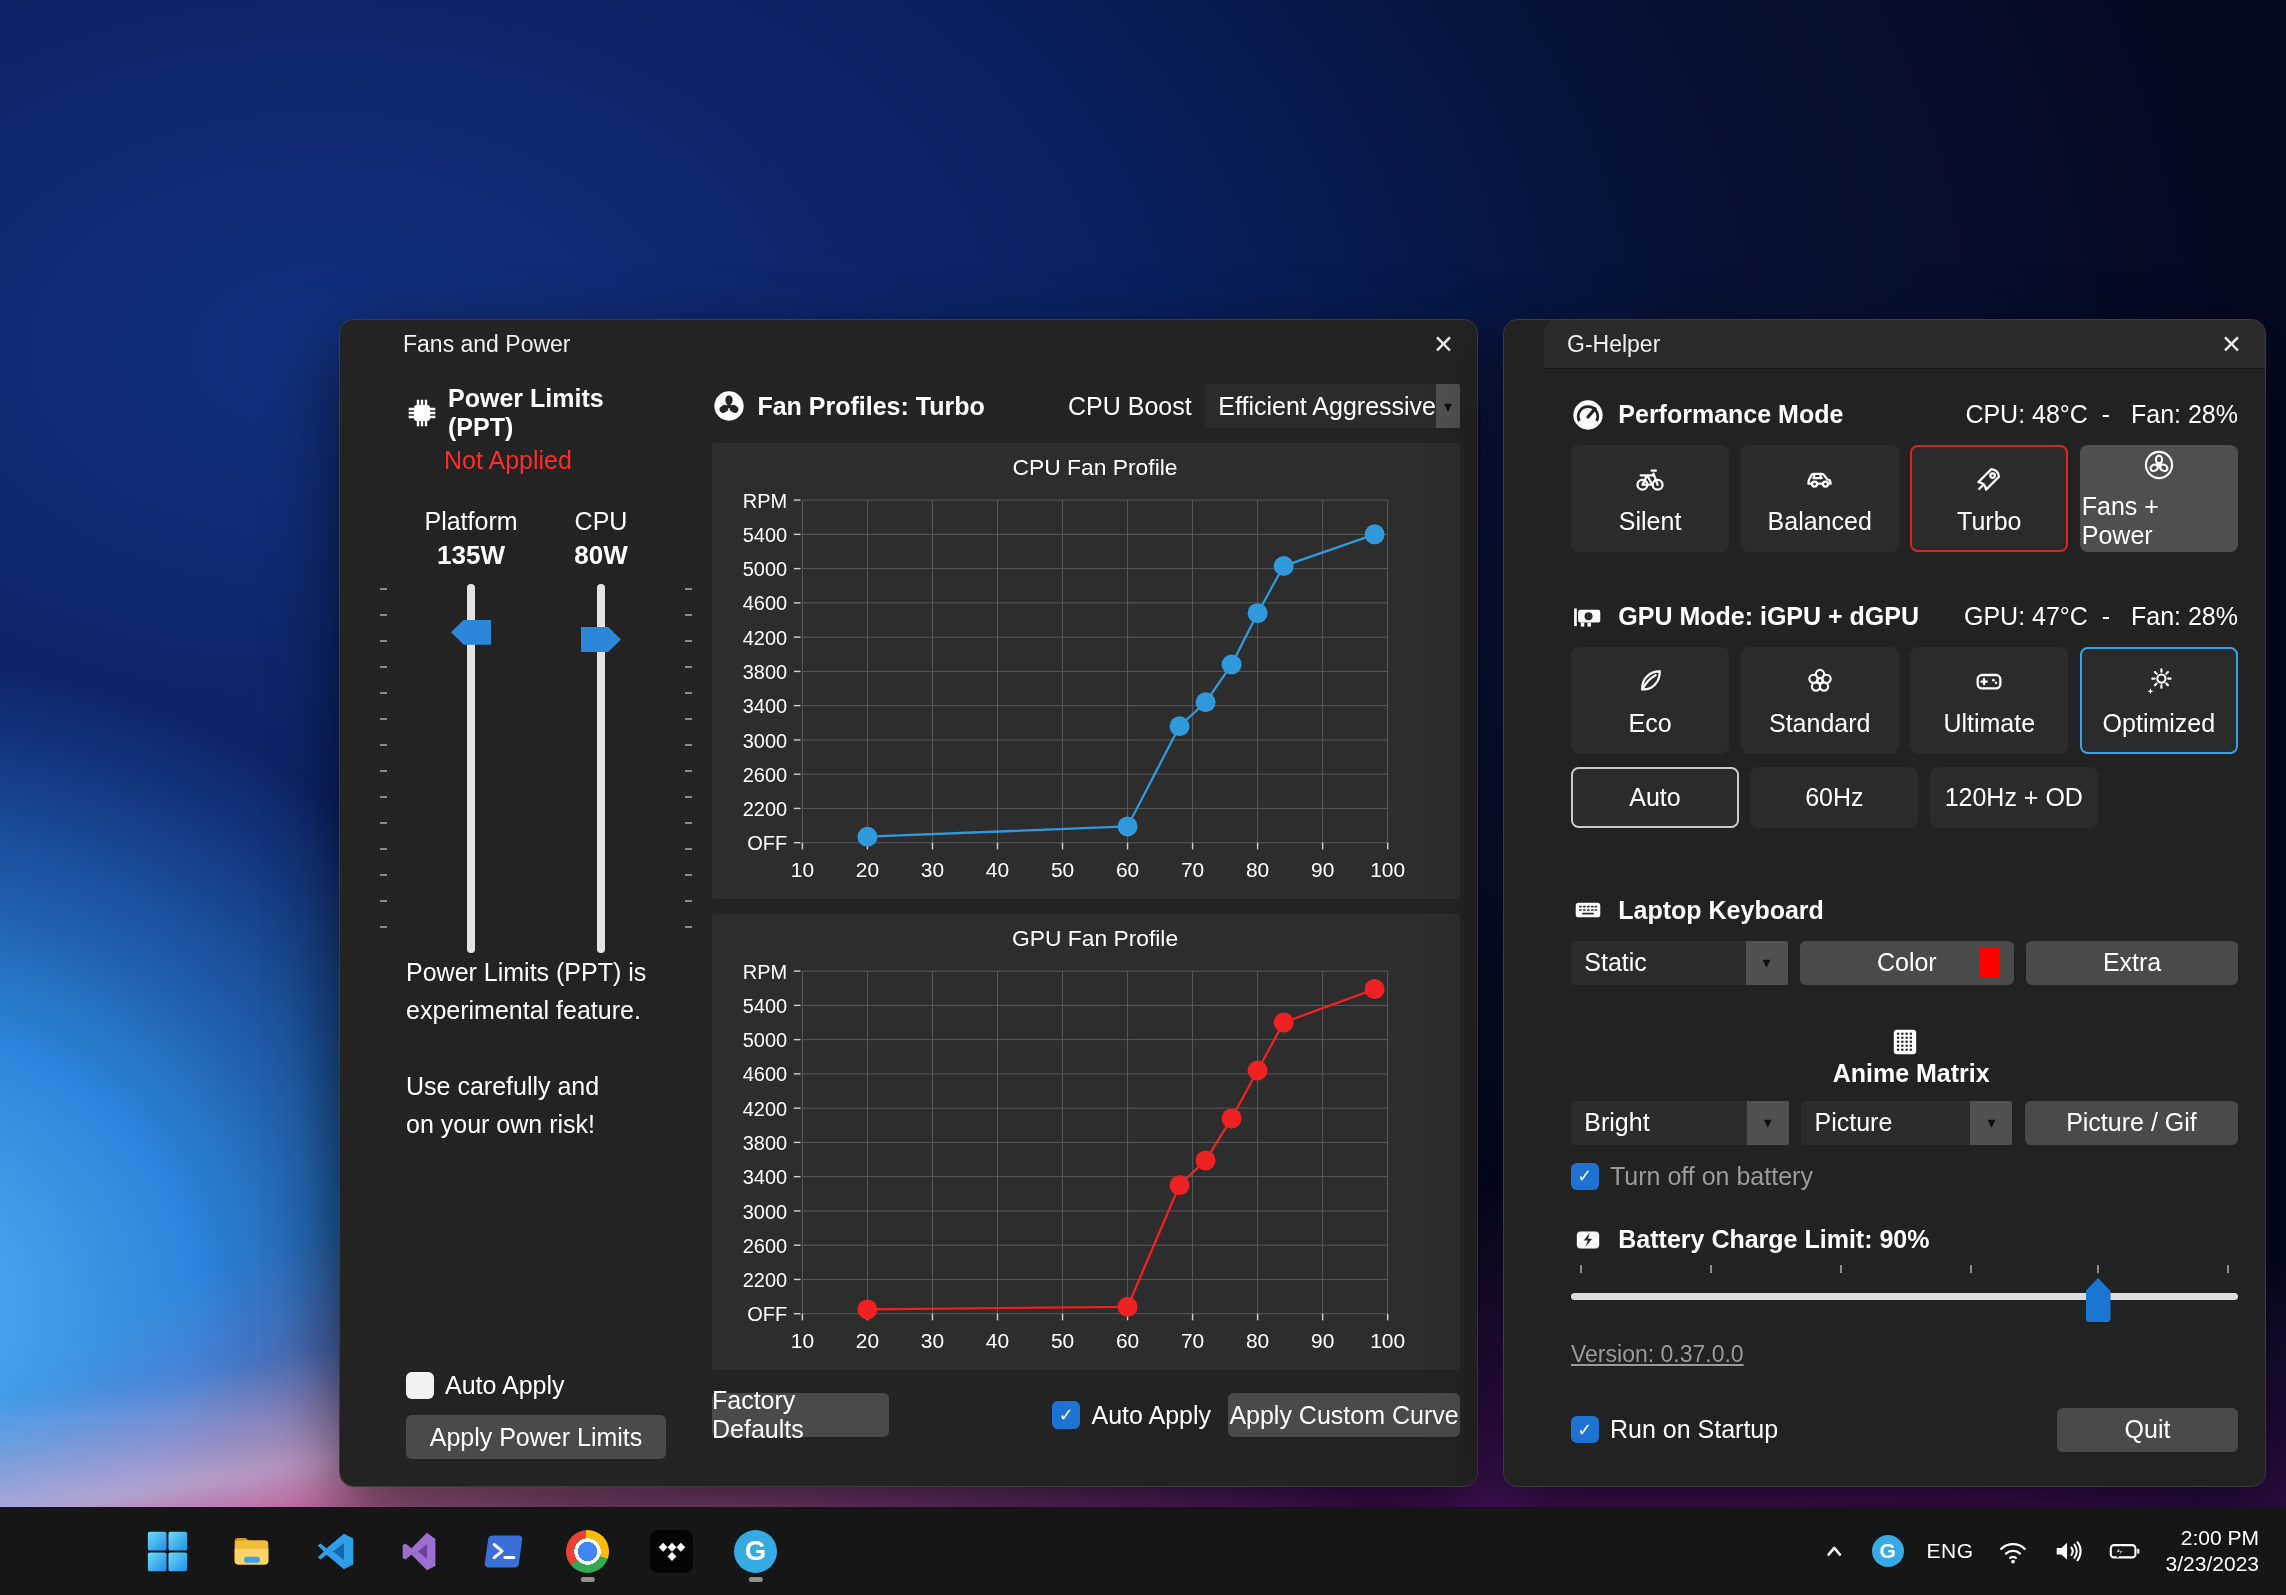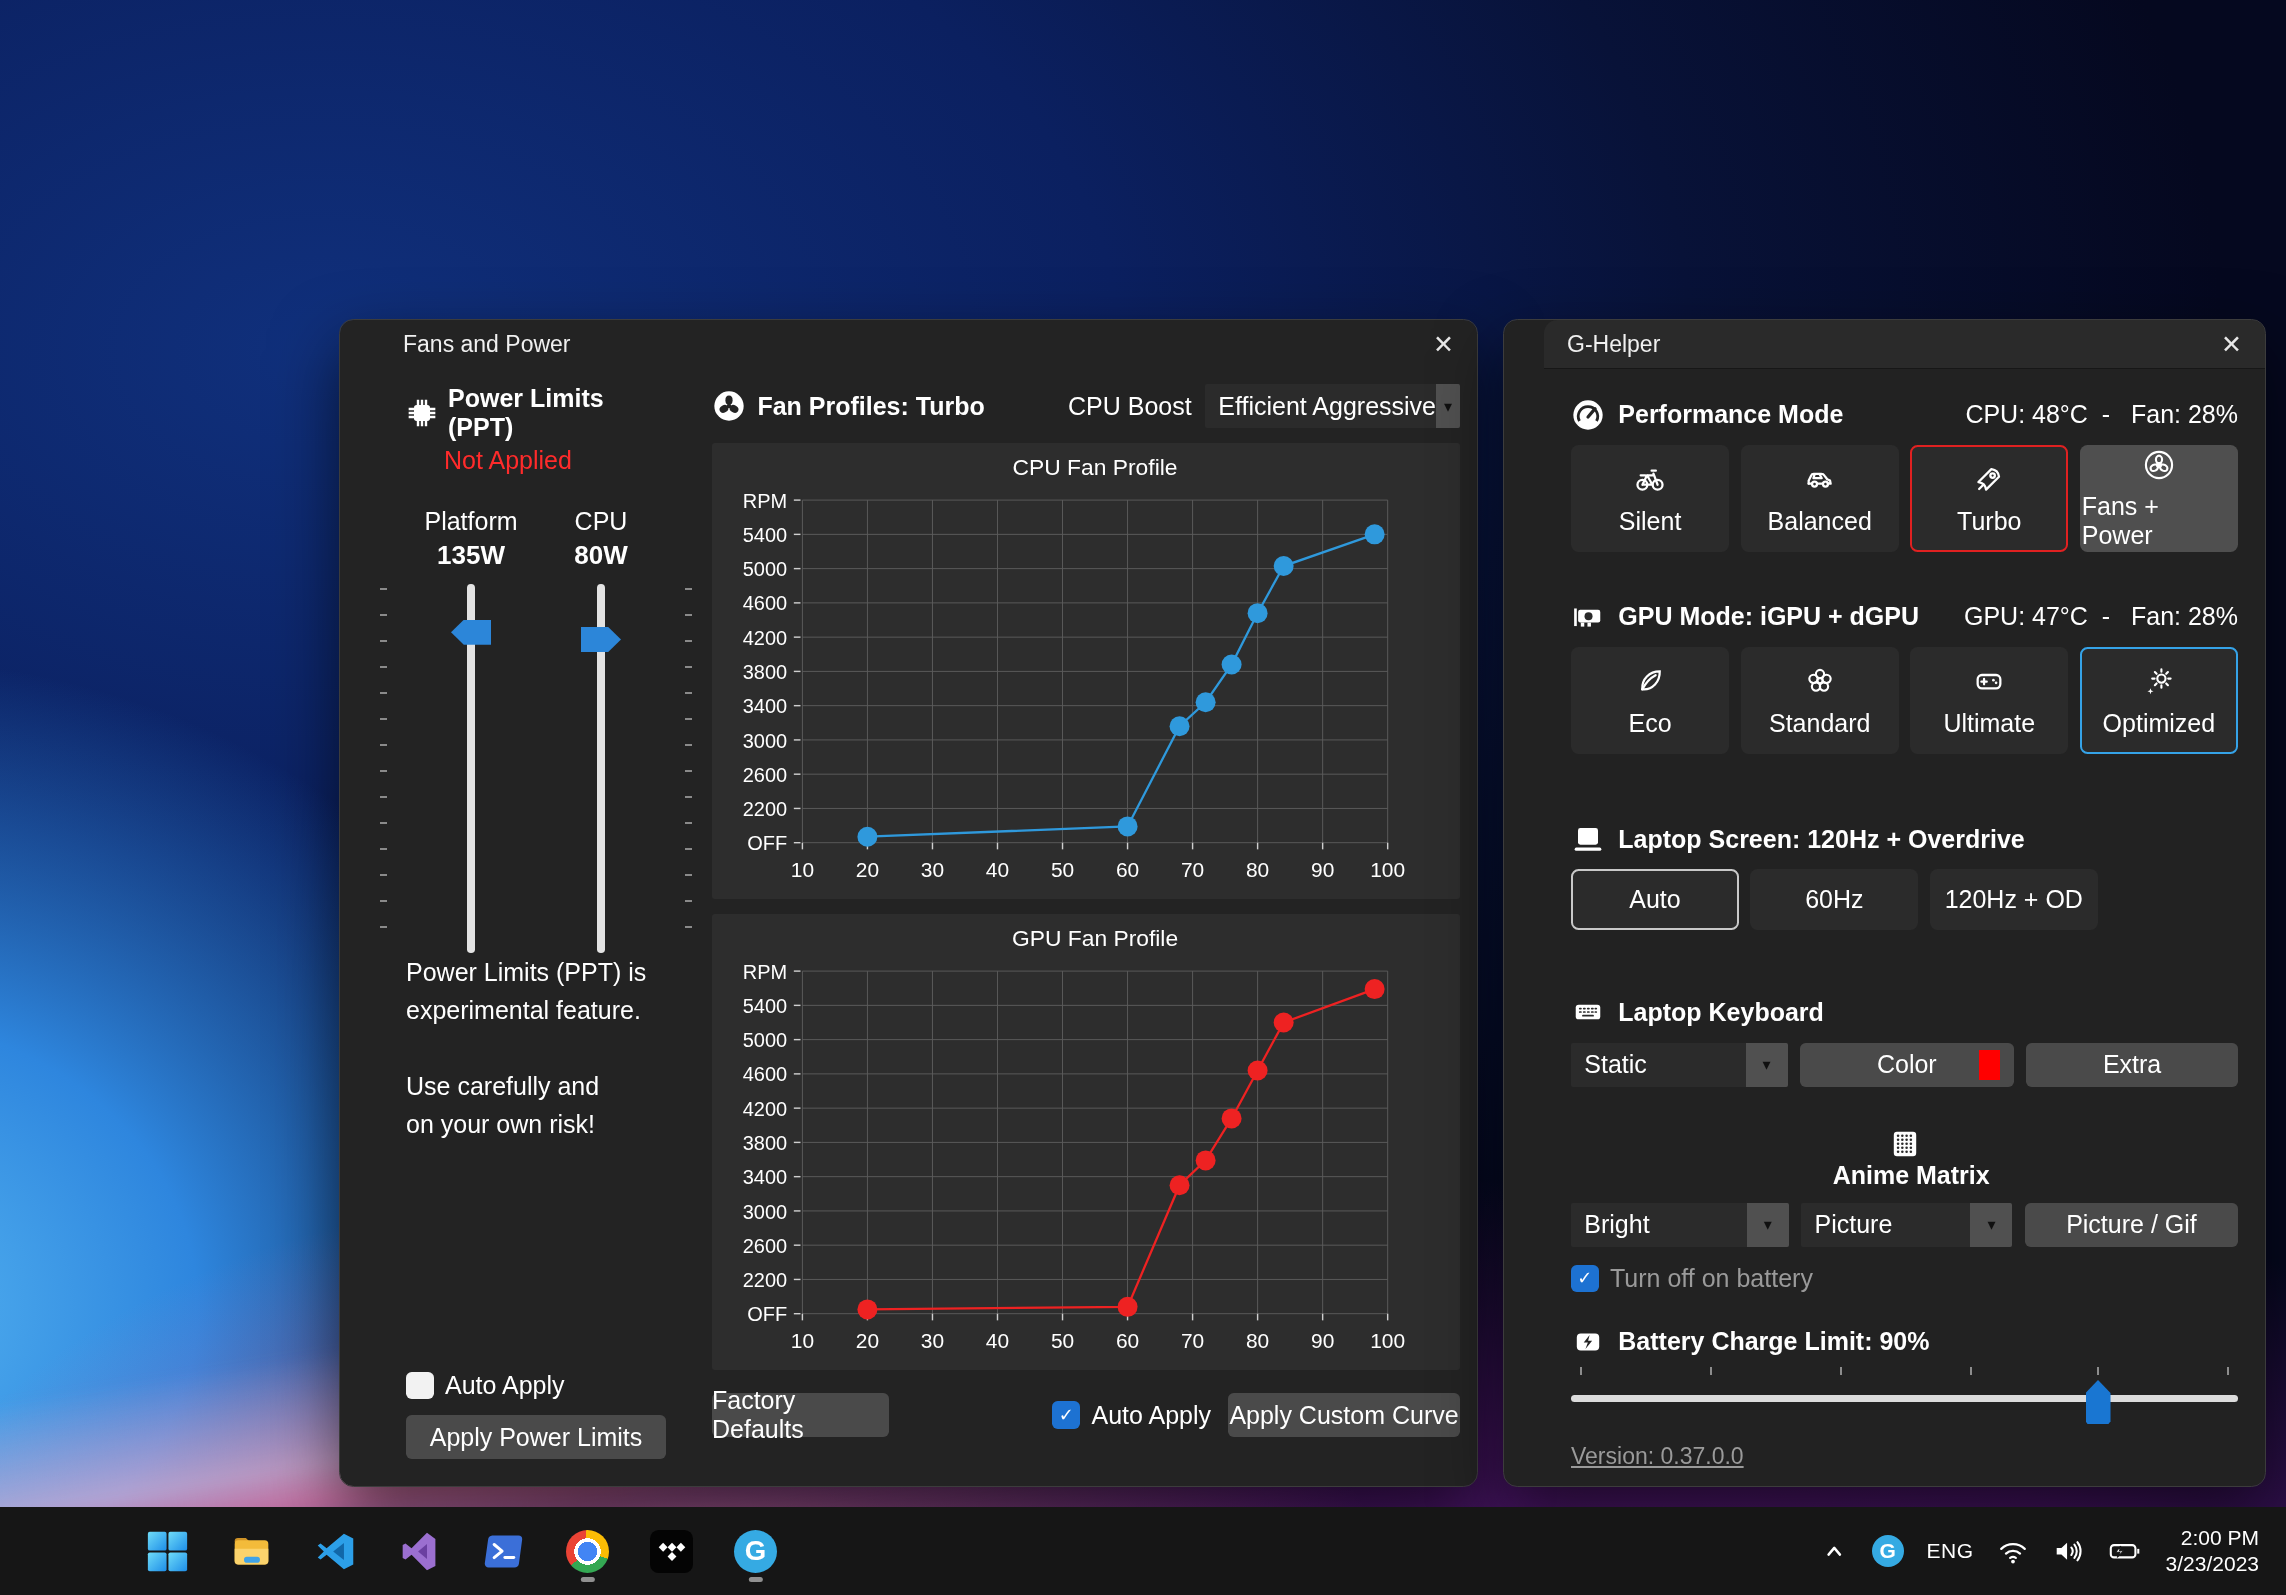--- a/index.html
+++ b/index.html
@@ -512,29 +512,20 @@
                 <circle cx="13.8" cy="10.2" r="3.1"></circle>
                 <path d="M13.8 5.1 v-1.8 M13.8 15.3 v1.8 M18.9 10.2 h1.8 M8.7 10.2 H6.9 M17.4 6.6 l1.3-1.3 M10.2 13.8 l-1.3 1.3 M17.4 13.8 l1.3 1.3 M10.2 6.6 L8.9 5.3"></path>
                 <path d="M5.6 17.4 l.6 1.7 1.7.6 -1.7.6 -.6 1.7 -.6-1.7 -1.7-.6 1.7-.6z" fill="#fff" stroke="none"></path>
               </g>
             </svg>
           </span>
           <span>Optimized</span>
         </div>
       </div>
 
-    <div class="gh-header mt-screen">
-      <span class="gh-ico">
-          <svg width="32" height="32" viewBox="0 0 24 24" xmlns="http://www.w3.org/2000/svg">
-            <rect x="4.5" y="3.8" width="15" height="12.5" rx="1.8" fill="#fff"></rect>
-            <path d="M3.2 19.6 h17.6" stroke="#fff" stroke-width="2.4" stroke-linecap="round"></path>
-          </svg>
-        </span>
-      <span class="gh-title">Laptop Screen: 120Hz + Overdrive</span>
-    </div>
     <div class="tile-row screen-row" id="screen-tiles">
         <div class="tile sel-gray">
           <span>Auto</span>
         </div>
         <div class="tile">
           <span>60Hz</span>
         </div>
         <div class="tile">
           <span>120Hz + OD</span>
         </div>

